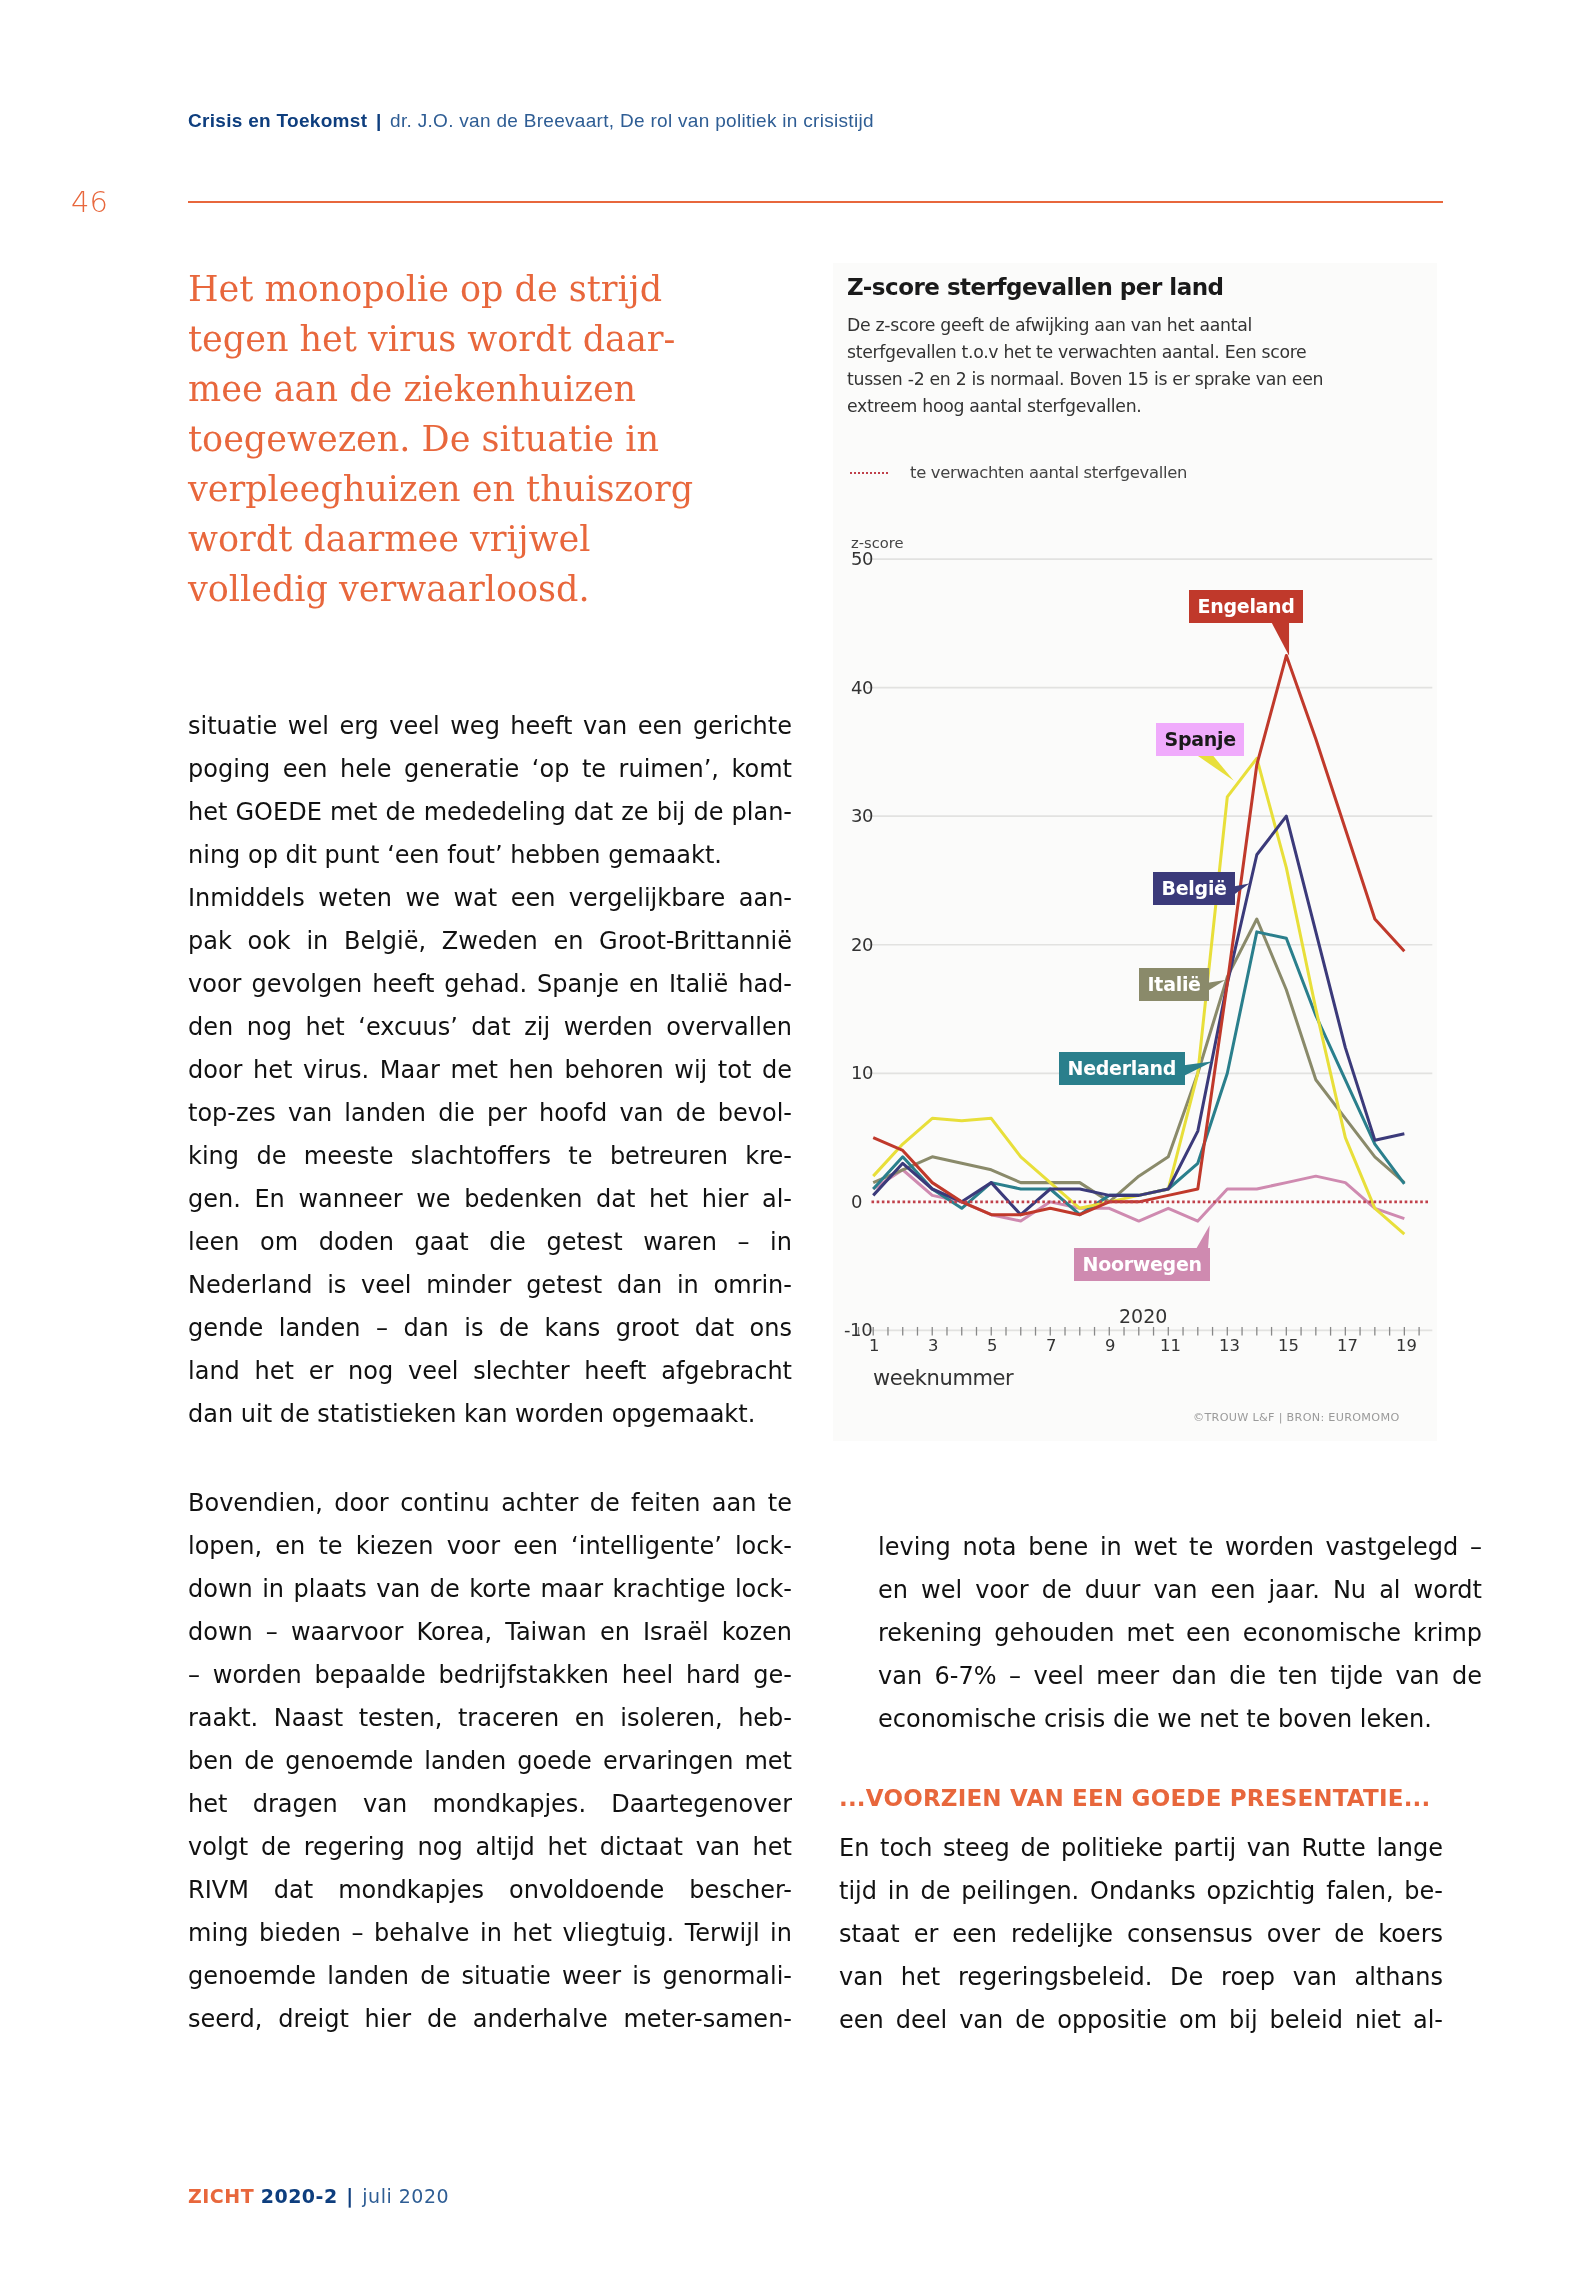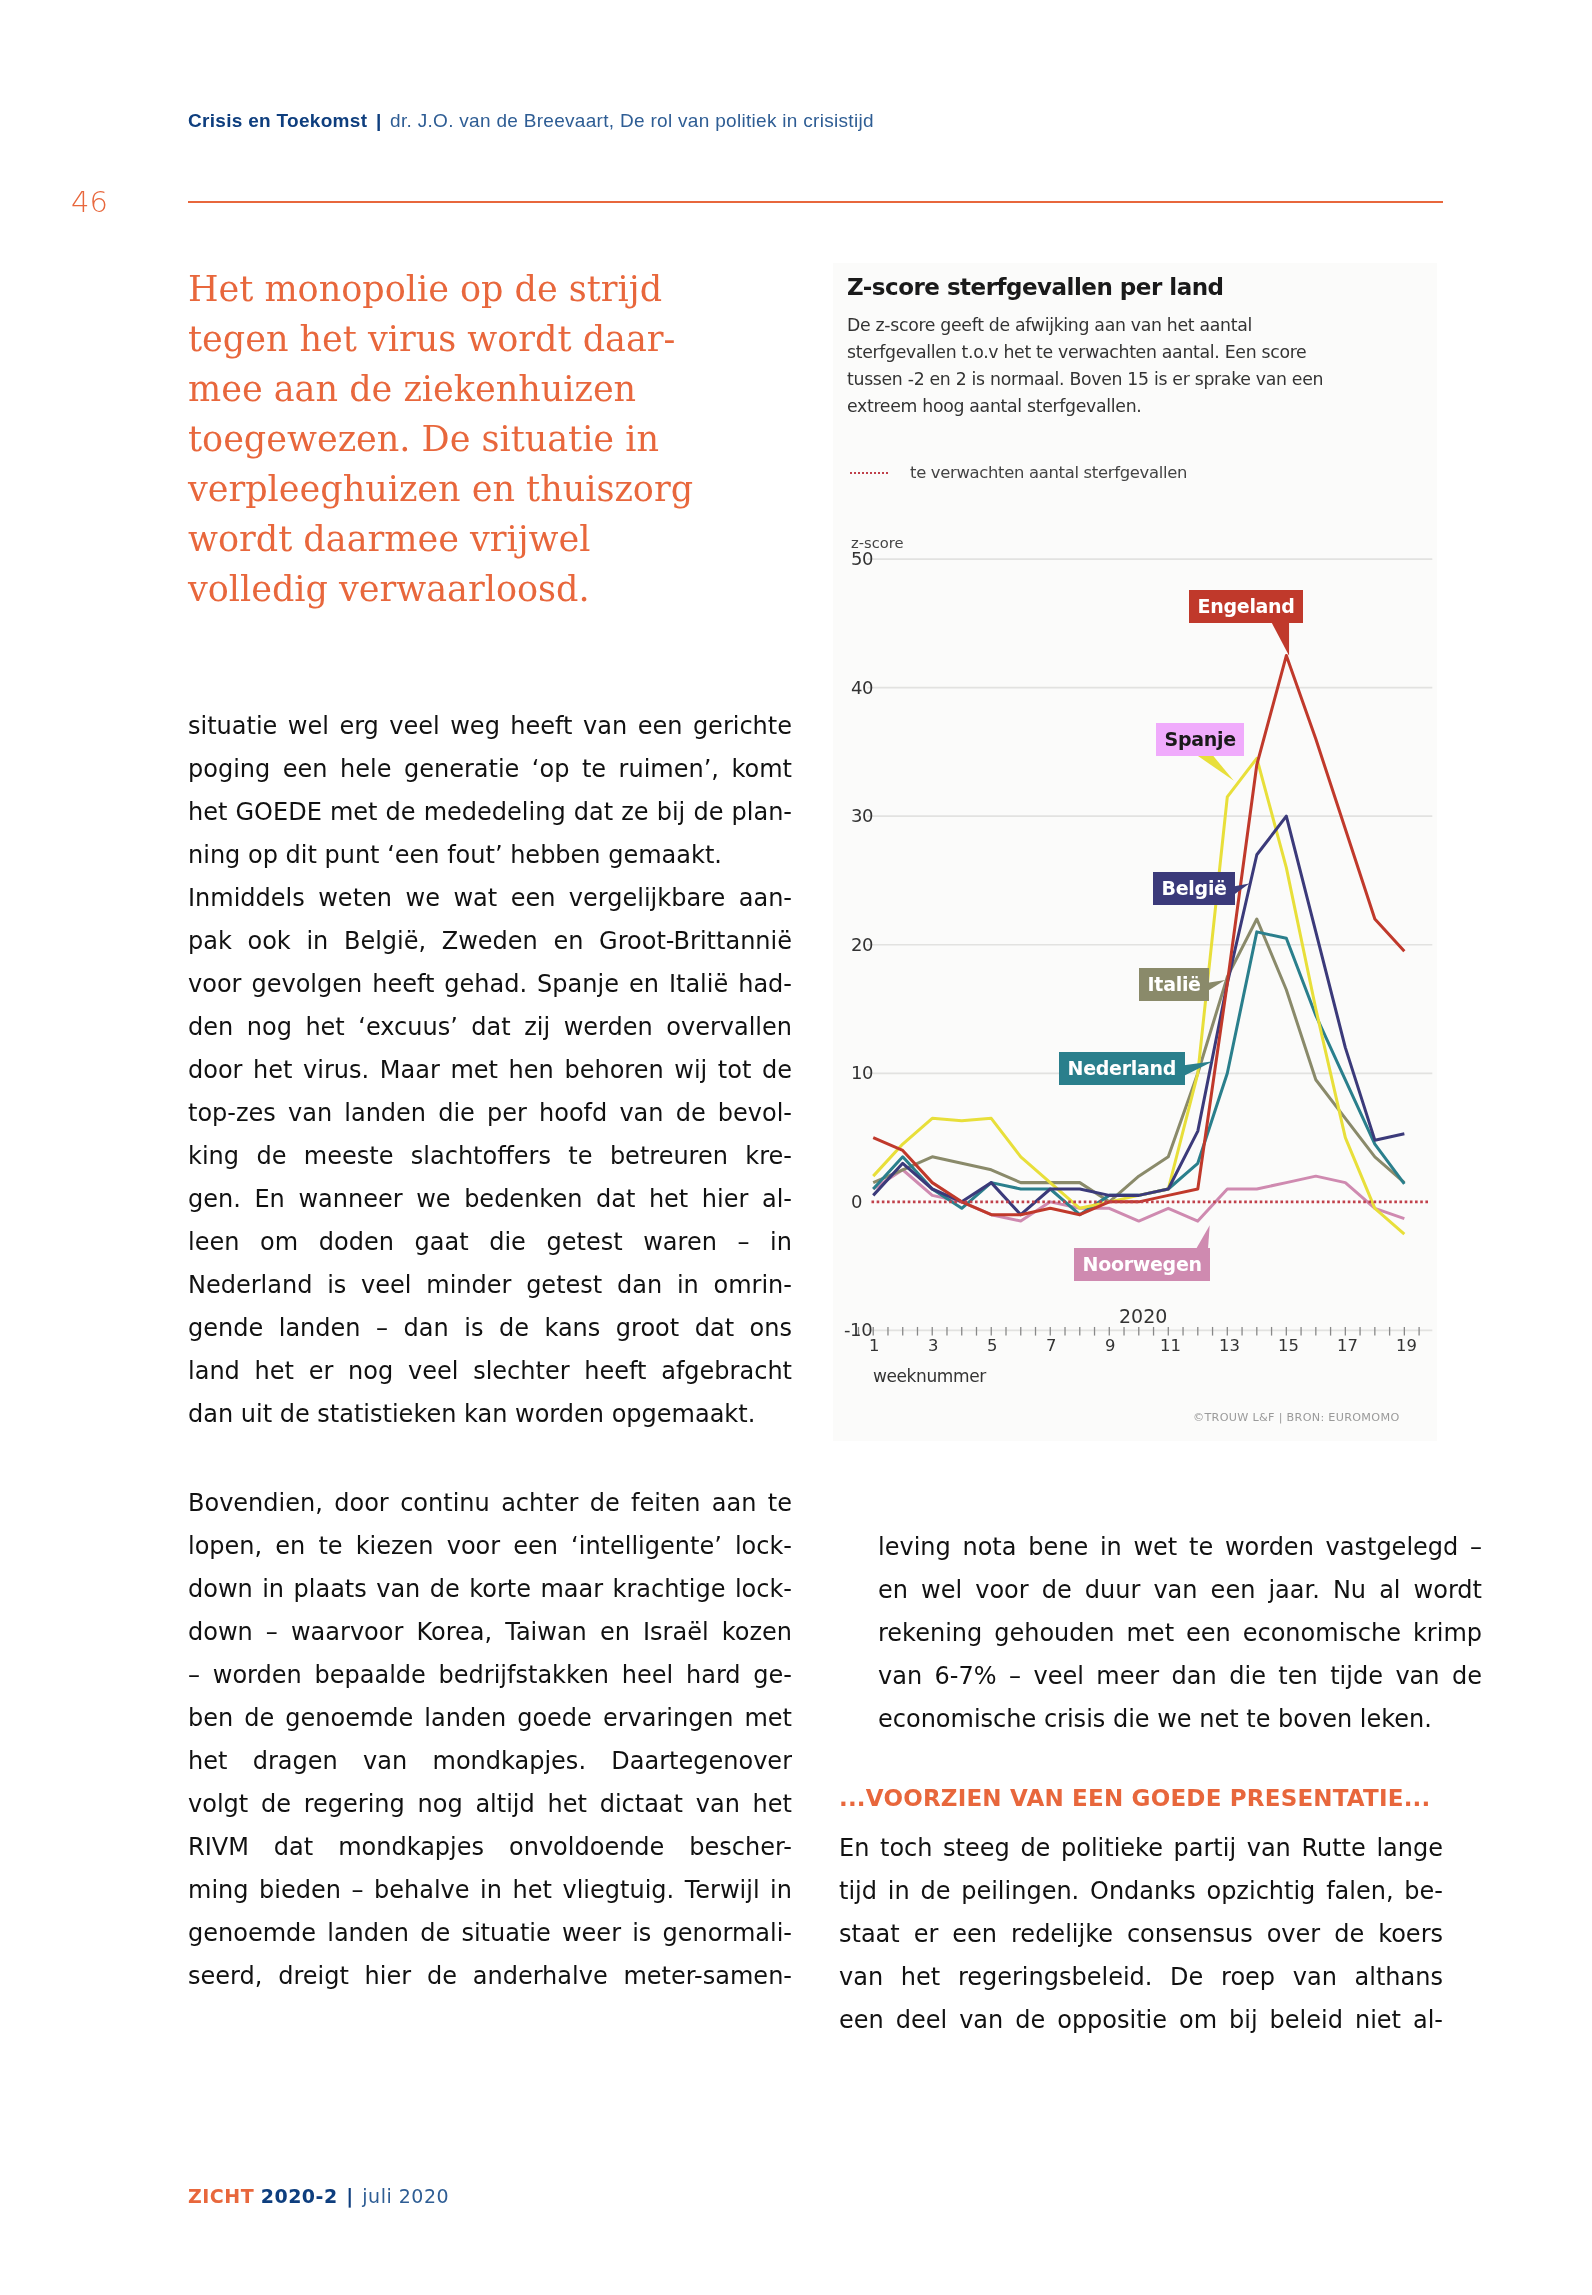--- a/index.html
+++ b/index.html
@@ -34,21 +34,21 @@
   .chart { left:833px; top:263px; width:604px; height:1178px; background:#fbfbfa; }
   .chart-title { left:847px; top:274px; font-family:"DejaVu Sans", sans-serif; font-weight:bold; font-size:23px; color:#1a1a1a; letter-spacing:-0.5px; white-space:nowrap; }
   .chart-desc { left:847px; top:312px; width:587px; font-family:"DejaVu Sans", sans-serif; font-size:17.3px; line-height:27px; color:#333; letter-spacing:-0.3px; }
   .chart-desc .ln { display:block; white-space:nowrap; }
   .legend { left:850px; top:463px; font-family:"DejaVu Sans", sans-serif; font-size:16.4px; color:#444; white-space:nowrap; letter-spacing:-0.3px; display:flex; align-items:center; gap:22px; }
   .legend .dots { width:38px; border-top:2.6px dotted #c0404a; height:0; }
   .y-title { left:851px; top:534px; font-family:"DejaVu Sans", sans-serif; font-size:14.7px; color:#444; }
   .y-tick { font-family:"DejaVu Sans", sans-serif; font-size:18px; color:#333; letter-spacing:-0.4px; }
   .x-tick { font-family:"DejaVu Sans", sans-serif; font-size:16.4px; color:#333; }
   .x-year { left:1119px; top:1305px; font-family:"DejaVu Sans", sans-serif; font-size:19px; color:#333; }
-  .x-title { left:873px; top:1366px; font-family:"DejaVu Sans", sans-serif; font-size:17px; color:#333; letter-spacing:-0.4px; }
+  .x-title { left:873px; top:1366px; font-family:"DejaVu Sans", sans-serif; font-size:21px; color:#333; letter-spacing:-0.4px; }
   .credit { left:1193px; top:1411px; font-family:"DejaVu Sans", sans-serif; font-size:11.2px; color:#9a9a9a; letter-spacing:0.3px; white-space:nowrap; }
   .chart-svg { left:0; top:0; width:1592px; height:2295px; pointer-events:none; }
 
   .tag { font-family:"DejaVu Sans", sans-serif; font-weight:bold; font-size:19px; color:#fff; padding:0 8.6px; height:33px; line-height:33px; white-space:nowrap; letter-spacing:-0.3px; }
   .tag.dark { color:#1a1a1a; }
 
   
   .footer { left:188px; top:2185px; font-family:"DejaVu Sans", sans-serif; font-size:19px; white-space:nowrap; letter-spacing:0.5px; }
   .footer .brand { color:#e8673c; font-weight:bold; }
   .footer .issue { color:#0e3e7e; font-weight:bold; }
@@ -93,20 +93,21 @@
   <span class="ln">land het er nog veel slechter heeft afgebracht</span>
   <span class="ln last">dan uit de statistieken kan worden opgemaakt.</span>
 </div>
 
 <div class="abs col col-left-2">
   <span class="ln">Bovendien, door continu achter de feiten aan te</span>
   <span class="ln">lopen, en te kiezen voor een ‘intelligente’ lock-</span>
   <span class="ln">down in plaats van de korte maar krachtige lock-</span>
   <span class="ln">down – waarvoor Korea, Taiwan en Israël kozen</span>
   <span class="ln">– worden bepaalde bedrijfstakken heel hard ge-</span>
+  <span class="ln">raakt. Naast testen, traceren en isoleren, heb-</span>
   <span class="ln">ben de genoemde landen goede ervaringen met</span>
   <span class="ln">het dragen van mondkapjes. Daartegenover</span>
   <span class="ln">volgt de regering nog altijd het dictaat van het</span>
   <span class="ln">RIVM dat mondkapjes onvoldoende bescher-</span>
   <span class="ln">ming bieden – behalve in het vliegtuig. Terwijl in</span>
   <span class="ln">genoemde landen de situatie weer is genormali-</span>
   <span class="ln">seerd, dreigt hier de anderhalve meter-samen-</span>
 </div>
 
 <div class="abs chart"></div>

